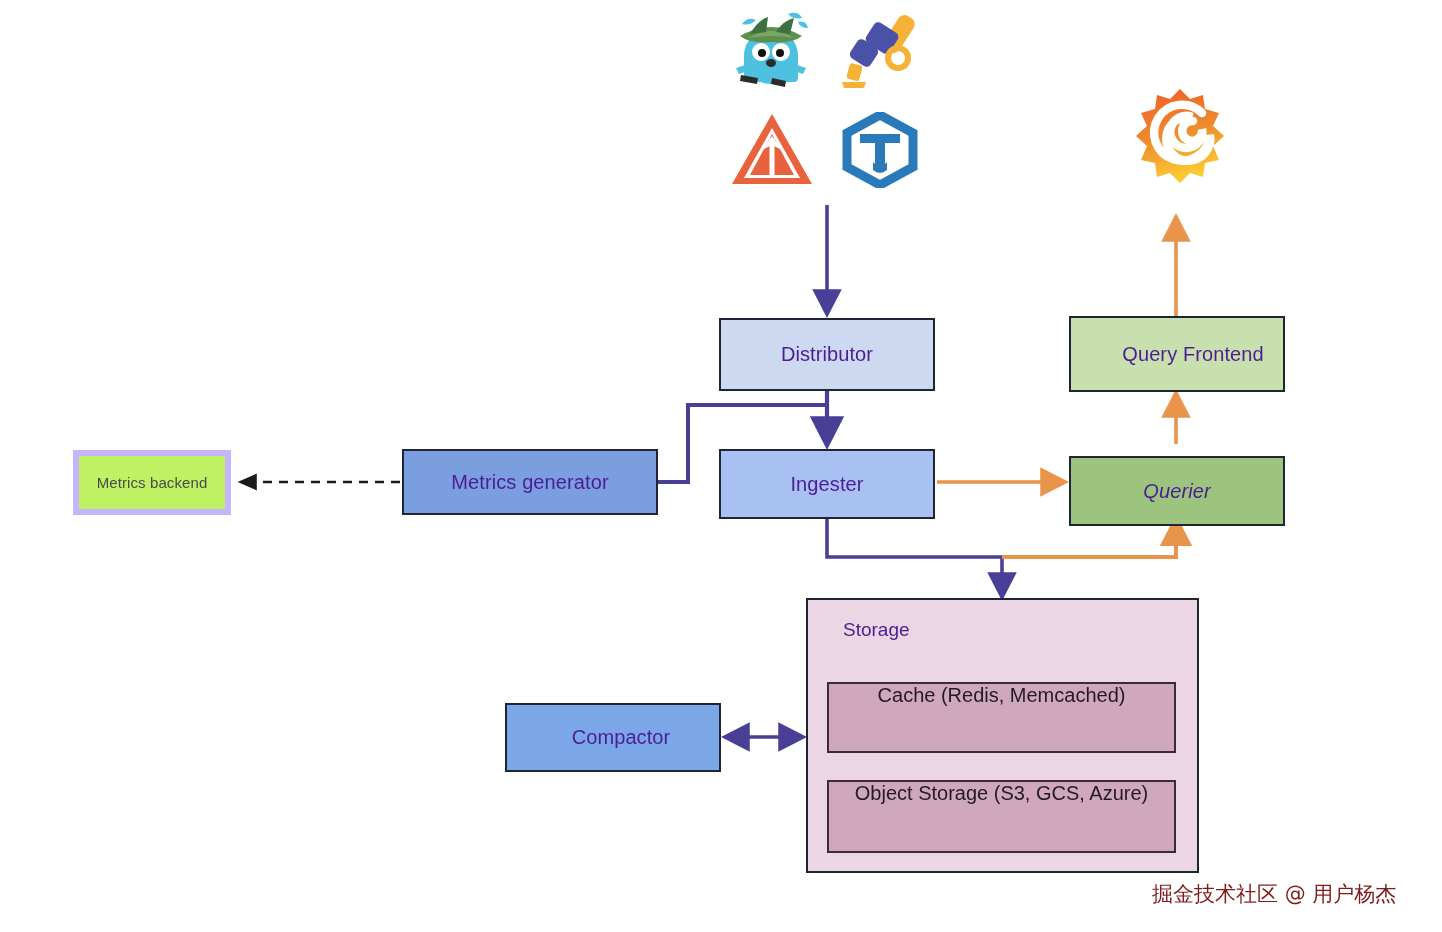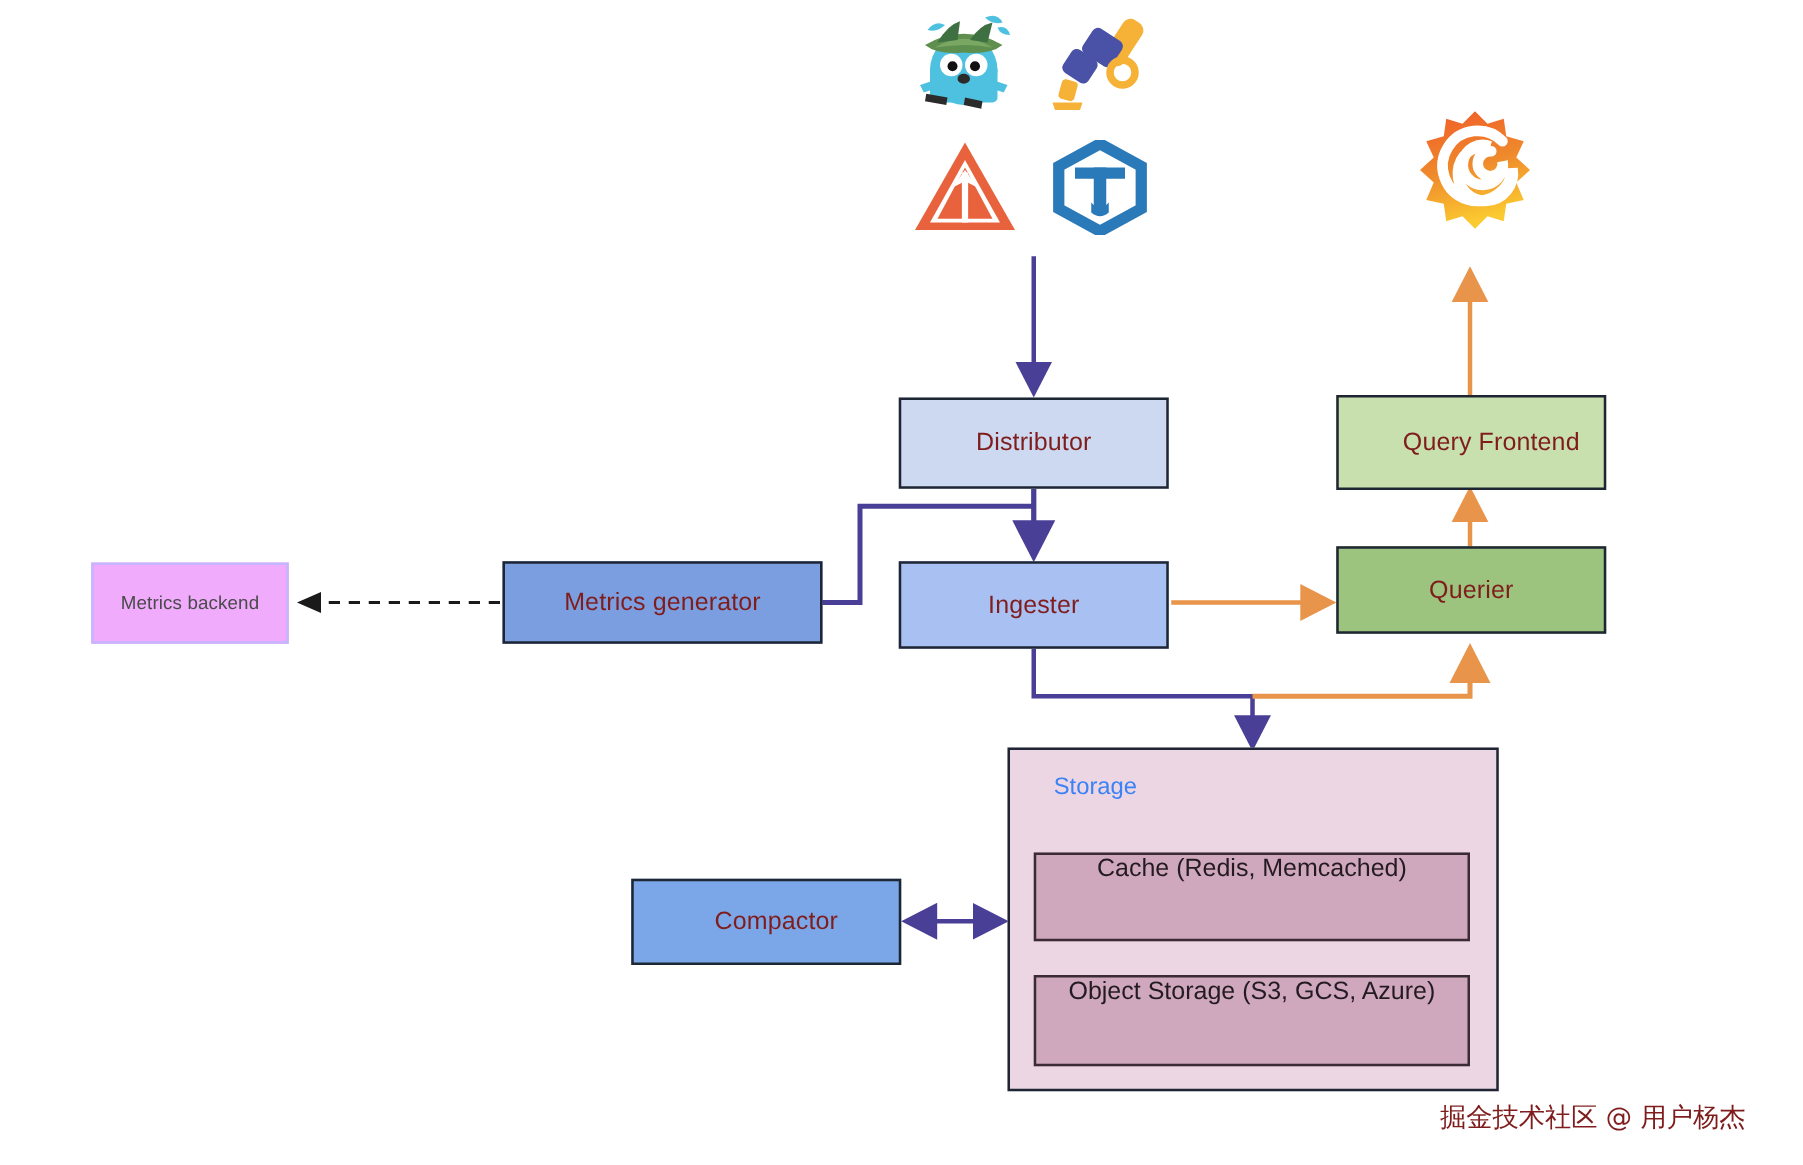--- a/index.html
+++ b/index.html
@@ -18,46 +18,46 @@
     overflow: hidden;
   }
   .node {
     position: absolute;
     box-sizing: border-box;
     display: flex;
     align-items: center;
     justify-content: center;
     border: 2px solid #1f2633;
     font-size: 20px;
-    color: #7f1d1d;
+    color: #4c1d95;
     text-align: center;
     letter-spacing: .1px;
   }
   .node.distributor   { background: #ccd9f0; }
   .node.ingester      { background: #a9c0f2; }
   .node.metricsgen    { background: #7b9ee0; }
   .node.compactor     { background: #7ba7e8; }
   .node.queryfrontend { background: #c8dfae; padding-left: 32px; }
   .node.querier       { background: #9cc47f; }
   .node.metricsbackend{
-    background: #f0abfc;
-    border: 2px solid #c4b5fd;
+    background: #bef264;
+    border: 6px solid #c4b5fd;
     color: #4a4a4a;
     font-size: 15px;
   }
   .storage-box {
     position: absolute;
     box-sizing: border-box;
     background: #ecd6e3;
     border: 2px solid #1f2633;
   }
   .storage-title {
     position: absolute;
     font-size: 19px;
-    color: #3b82f6;
+    color: #4c1d95;
   }
   .storage-inner {
     position: absolute;
     box-sizing: border-box;
     background: #cfa8bd;
     border: 2px solid #3a2b35;
     display: flex;
     justify-content: center;
     font-size: 20px;
     color: #241b22;
@@ -206,21 +206,21 @@
   </div>
 
   <div class="node ingester" style="left:719px; top:449px; width:216px; height:70px;">
     <span>Ingester</span>
   </div>
 
   <div class="node queryfrontend" style="left:1069px; top:316px; width:216px; height:76px;">
     <span>Query Frontend</span>
   </div>
 
-  <div class="node querier" style="left:1069px; top:437px; width:216px; height:70px;">
+  <div class="node querier" style="left:1069px; top:456px; width:216px; height:70px;font-style:italic;">
     <span>Querier</span>
   </div>
 
   <div class="node compactor" style="left:505px; top:703px; width:216px; height:69px;padding-left:16px;">
     <span>Compactor</span>
   </div>
 
   <div class="storage-box" style="left:806px; top:598px; width:393px; height:275px;">
   </div>
   <div class="storage-title" style="left:843px; top:619px;">Storage</div>

